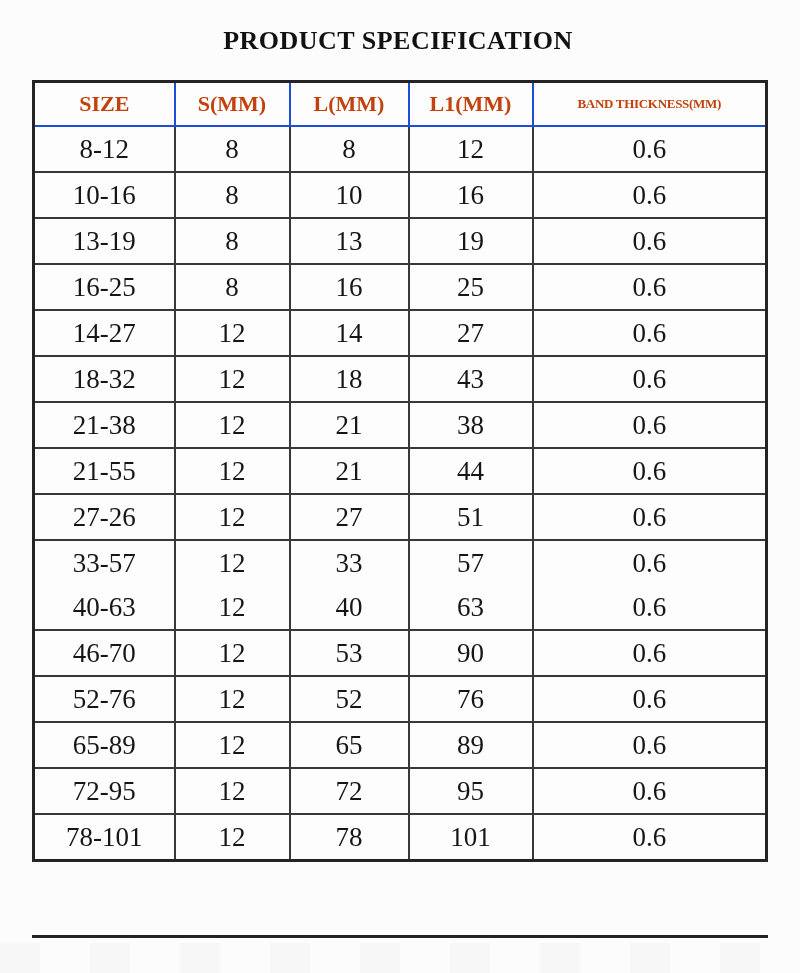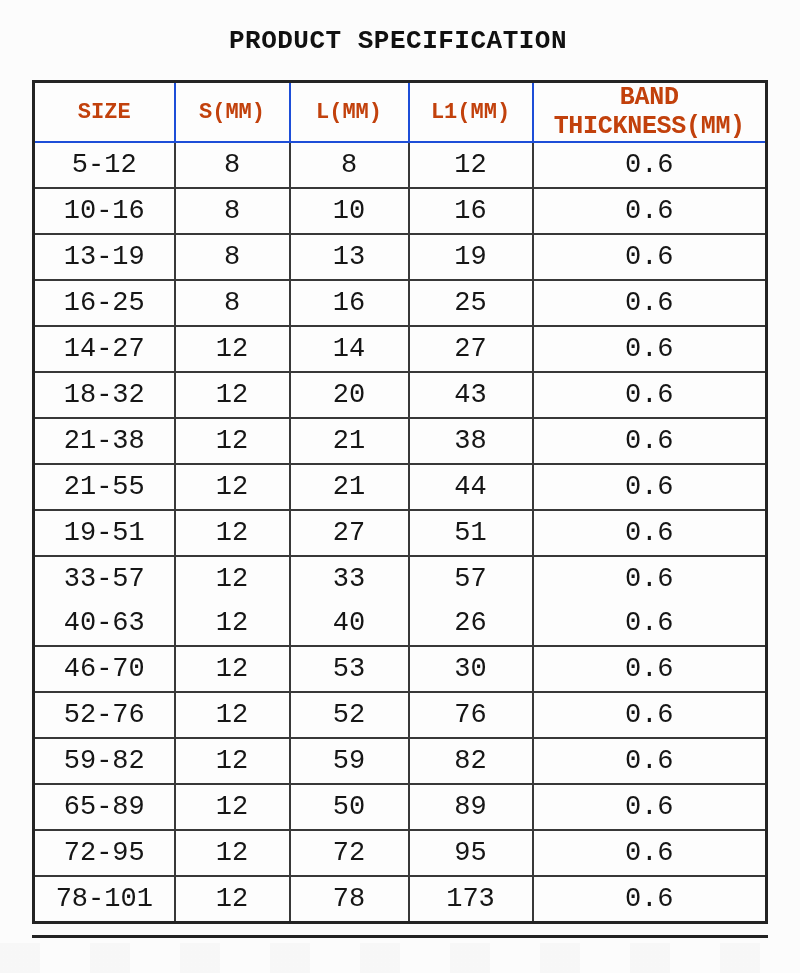--- a/index.html
+++ b/index.html
@@ -4,21 +4,21 @@
 <style>
   html, body {
     margin: 0;
     padding: 0;
   }
   .page {
     position: relative;
     width: 800px;
     height: 973px;
     background: #fcfcfc;
-    font-family: Liberation Mono, monospace;
+    font-family: Liberation Serif, serif;
     color: #151515;
     overflow: hidden;
   }
   
   .page::after {
     content: "";
     position: absolute;
     left: 0; right: 0; bottom: 0;
     height: 30px;
     background: repeating-linear-gradient(
@@ -65,21 +65,21 @@
     font-size: 22px;
     font-weight: bold;
     text-align: center;
     vertical-align: middle;
     border: 2px solid #1d4ed8;
     background: #fdfdfd;
     color: #c2410c;
     padding: 0;
   }
   table.spec th:last-child {
-    font-size: 25px;
+    font-size: 13px;
     letter-spacing: -0.3px;
   }
   table.spec td {
     height: 44px;
     font-size: 27px;
     font-weight: 400;
     text-align: center;
     vertical-align: middle;
     border: 2px solid #383838;
     background: #fdfdfd;
@@ -109,21 +109,21 @@
         <tr>
             <th>SIZE</th>
             <th>S(MM)</th>
             <th>L(MM)</th>
             <th>L1(MM)</th>
             <th>BAND THICKNESS(MM)</th>
           </tr>
       </thead>
       <tbody>
           <tr>
-            <td>5-12</td>
+            <td>8-12</td>
             <td>8</td>
             <td>8</td>
             <td>12</td>
             <td>0.6</td>
           </tr>
           <tr>
             <td>10-16</td>
             <td>8</td>
             <td>10</td>
             <td>16</td>
@@ -146,97 +146,90 @@
           <tr>
             <td>14-27</td>
             <td>12</td>
             <td>14</td>
             <td>27</td>
             <td>0.6</td>
           </tr>
           <tr>
             <td>18-32</td>
             <td>12</td>
-            <td>20</td>
+            <td>18</td>
             <td>43</td>
             <td>0.6</td>
           </tr>
           <tr>
             <td>21-38</td>
             <td>12</td>
             <td>21</td>
             <td>38</td>
             <td>0.6</td>
           </tr>
           <tr>
             <td>21-55</td>
             <td>12</td>
             <td>21</td>
             <td>44</td>
             <td>0.6</td>
           </tr>
           <tr>
-            <td>19-51</td>
+            <td>27-26</td>
             <td>12</td>
             <td>27</td>
             <td>51</td>
             <td>0.6</td>
           </tr>
           <tr class="no-divider-bottom">
             <td>33-57</td>
             <td>12</td>
             <td>33</td>
             <td>57</td>
             <td>0.6</td>
           </tr>
           <tr class="no-divider-top">
             <td>40-63</td>
             <td>12</td>
             <td>40</td>
-            <td>26</td>
+            <td>63</td>
             <td>0.6</td>
           </tr>
           <tr>
             <td>46-70</td>
             <td>12</td>
             <td>53</td>
-            <td>30</td>
+            <td>90</td>
             <td>0.6</td>
           </tr>
           <tr>
             <td>52-76</td>
             <td>12</td>
             <td>52</td>
             <td>76</td>
             <td>0.6</td>
           </tr>
           <tr>
-            <td>59-82</td>
-            <td>12</td>
-            <td>59</td>
-            <td>82</td>
-            <td>0.6</td>
-          </tr>
-          <tr>
             <td>65-89</td>
             <td>12</td>
-            <td>50</td>
+            <td>65</td>
             <td>89</td>
             <td>0.6</td>
           </tr>
           <tr>
             <td>72-95</td>
             <td>12</td>
             <td>72</td>
             <td>95</td>
             <td>0.6</td>
           </tr>
           <tr>
             <td>78-101</td>
             <td>12</td>
             <td>78</td>
-            <td>173</td>
+            <td>101</td>
             <td>0.6</td>
           </tr>
         </tbody>
     </table>
   </div>
 </div>
 
 </body></html>

